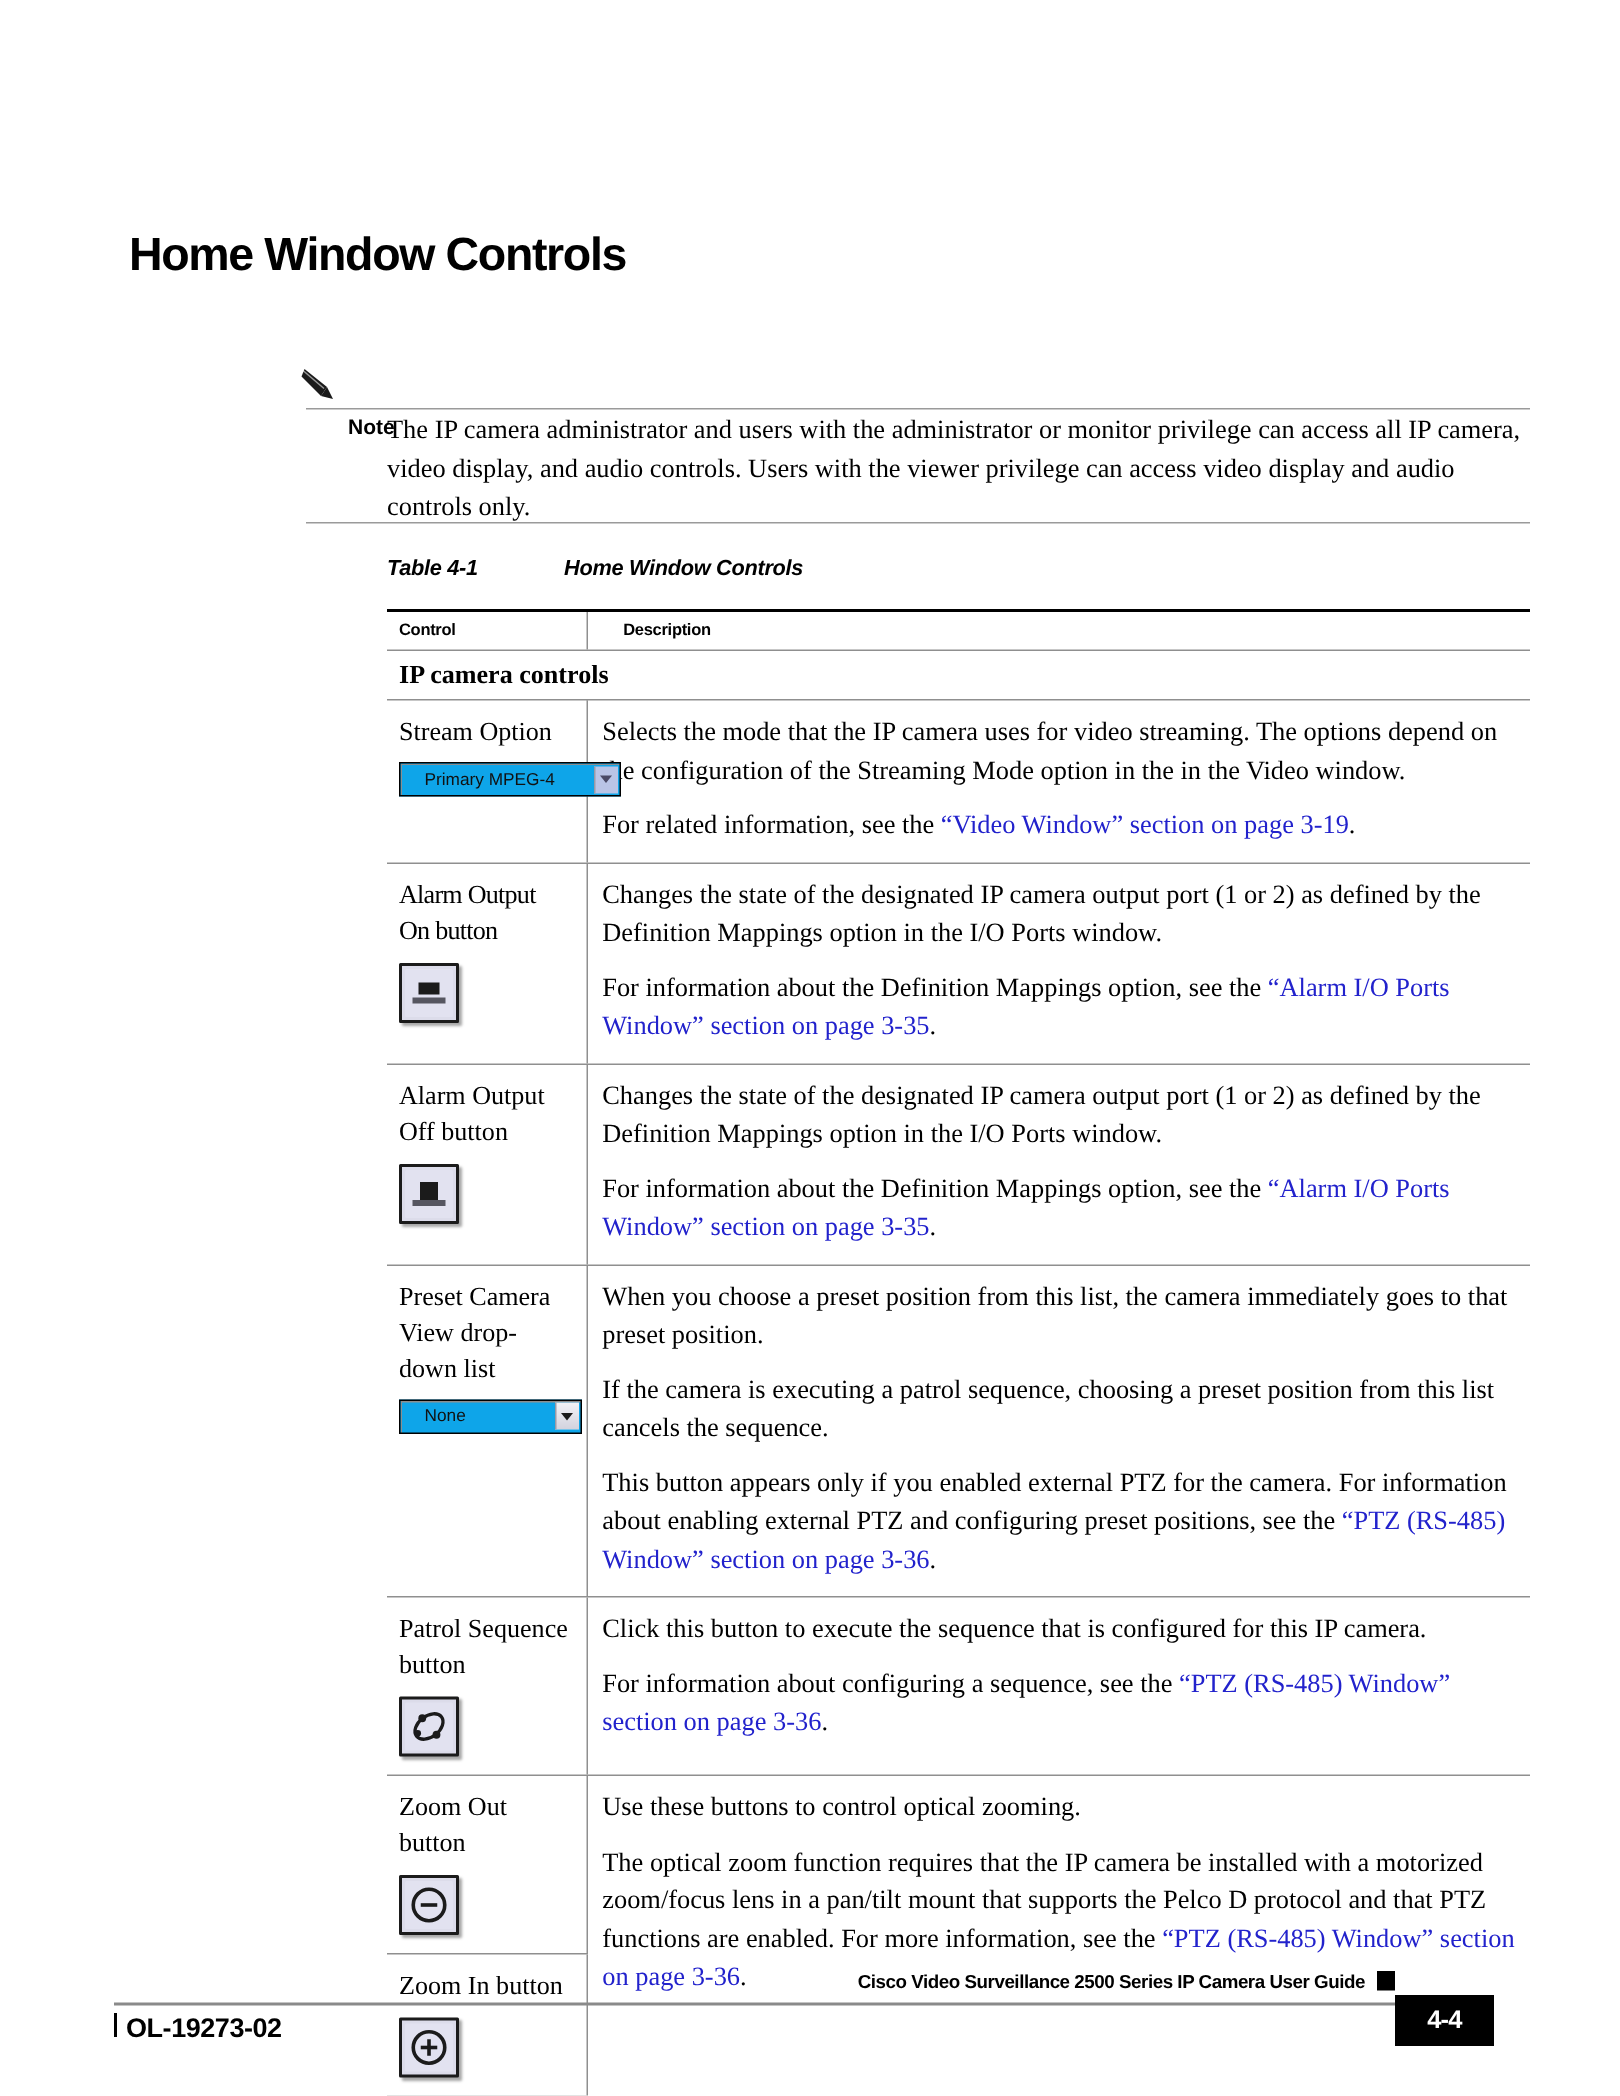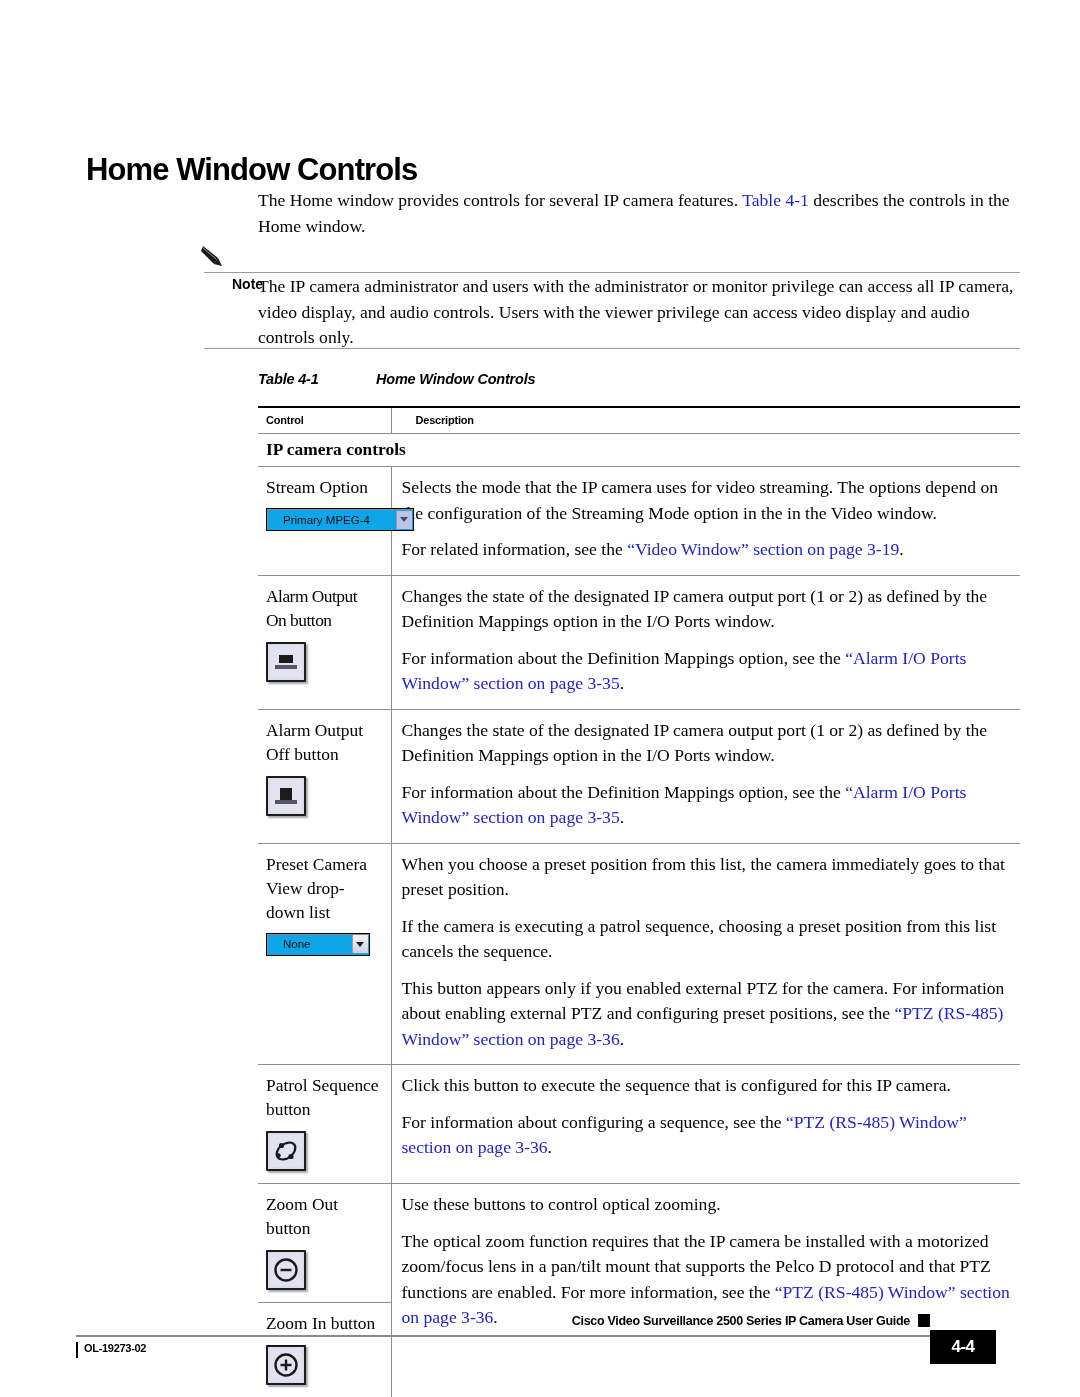--- a/index.html
+++ b/index.html
@@ -228,21 +228,21 @@
     background: #0ea5e9;
     font-family: "Liberation Sans", "DejaVu Sans", sans-serif;
     font-size: 11.5px;
     color: #111;
     display: flex;
     align-items: center;
     padding-left: 16px;
     box-shadow: inset 1px 1px 0 #8d8d8d;
   }
   .sel.w-stream { width: 148px; }
-  .sel.w-preset { width: 104px; }
+  .sel.w-preset { width: 122px; }
   .sel .sel-arrow-box {
     position: absolute;
     right: 1.5px;
     top: 1.5px;
     bottom: 1.5px;
     width: 15px;
     background: linear-gradient(#f2f2f6,#d2d2dd);
     border-left: 1px solid #9a9aa6;
     display: flex;
     align-items: center;
@@ -335,21 +335,21 @@
     width: 920px;
     height: 1.6px;
     background: #8a8a8a;
   }
   .ftr-left {
     position: absolute;
     left: 0;
     top: 36px;
     font-family: "Liberation Sans", "DejaVu Sans", sans-serif;
     font-weight: bold;
-    font-size: 11px;
+    font-size: 18px;
     letter-spacing: -0.3px;
   }
   .ftr-left .tickmark {
     position: absolute;
     left: -8px;
     top: 0px;
     width: 2px;
     height: 16px;
     background: #000;
   }
@@ -371,23 +371,20 @@
   }
 </style>
 </head>
 <body>
 
 <div class="page">
 
 
   <h1 class="page-title">Home Window Controls</h1>
 
-  <div class="intro">
-    <span>The Home window provides controls for several IP camera features. </span><span class="lnk">Table 4-1</span><span> describes the controls in the Home window.</span>
-  </div>
 
   <div class="note-wrap">
     <div class="note-rule"></div>
     <div class="note-rule-bot"></div>
     <div class="note-icon">
       <svg width="30" height="26" viewBox="0 0 30 26" xmlns="http://www.w3.org/2000/svg">
         <path d="M3 2 L18 14 L14 20 L1 7 Z" fill="#1a1a1a"></path>
         <path d="M18 14 L22 22 L14 20 Z" fill="#1a1a1a"></path>
         <path d="M2 3 L16 15" stroke="#ffffff" stroke-width="1" opacity="0.55"></path>
         <path d="M5 1 L19 13" stroke="#ffffff" stroke-width="1" opacity="0.4"></path>

